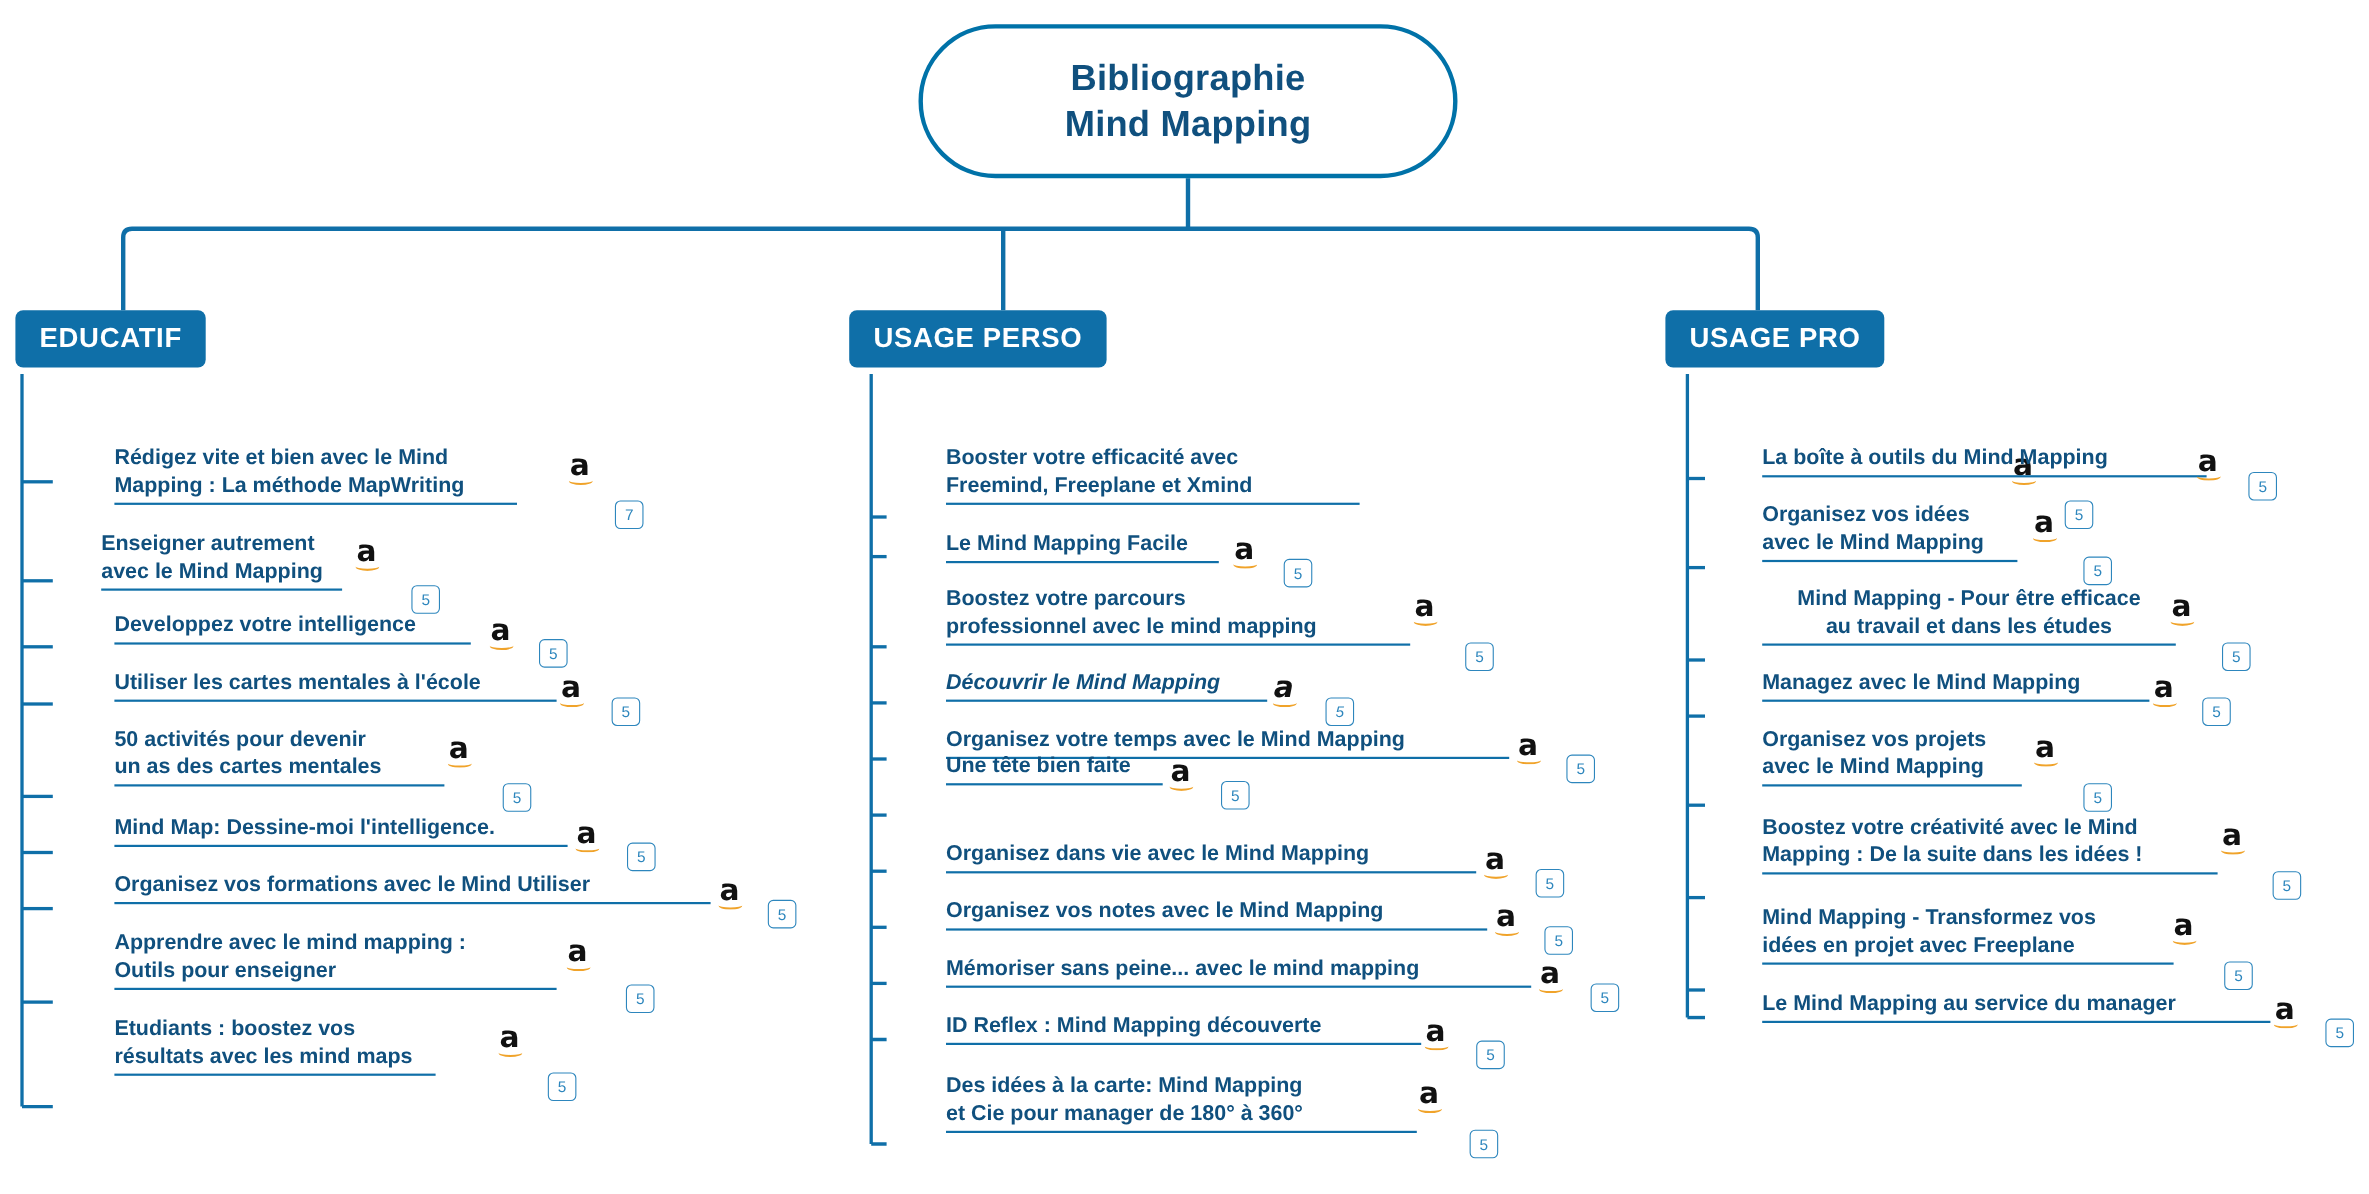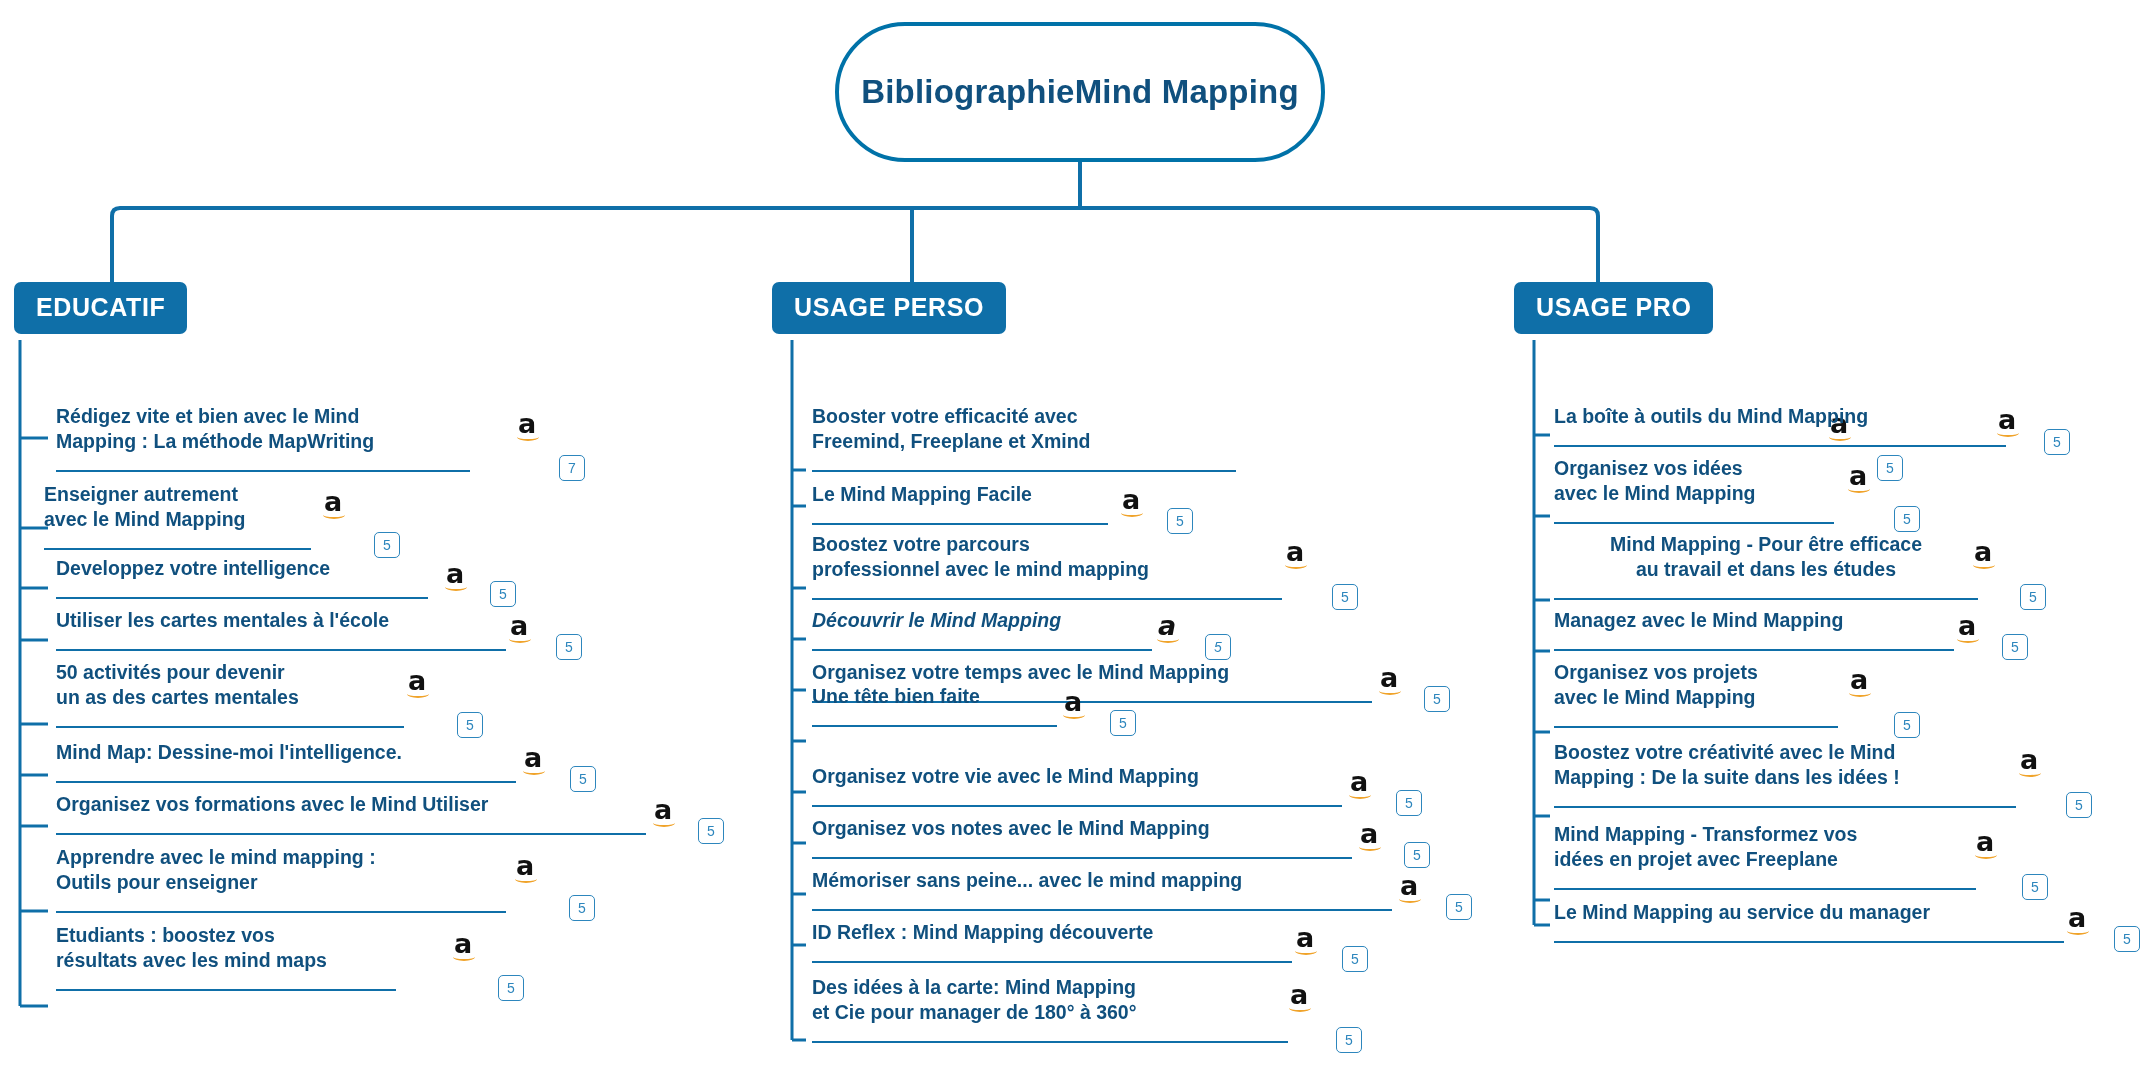--- a/index.html
+++ b/index.html
@@ -14,21 +14,21 @@
   svg.connectors{position:absolute;left:0;top:0;width:2154px;height:1085px;pointer-events:none;}
 
   
   .root{
     position:absolute;
     left:835px;top:22px;
     width:490px;height:140px;
     border:4px solid #0072a8;
     border-radius:70px;
     background:#ffffff;
-    display:flex;flex-direction:row;
+    display:flex;flex-direction:column;
     align-items:center;justify-content:center;
     box-sizing:border-box;
   }
   .root span{
     display:block;
     font-size:33px;font-weight:bold;color:#10507e;
     line-height:1.26;
     text-align:center;
     letter-spacing:.2px;
   }
@@ -55,22 +55,23 @@
     position:absolute;
     box-sizing:border-box;
   }
   .leaf .txt{
     display:block;
     color:#10507e;
     font-weight:bold;
     font-size:19.5px;
     line-height:1.28;
     border-bottom:2.5px solid #0f6fa8;
-    padding-bottom:16px;
+    padding-bottom:3px;
     white-space:pre-line;
+    margin-left:48px;
   }
   .leaf .amz{
     position:absolute;
     font-size:27px;
     font-weight:bold;
     color:#111111;
     font-family:"DejaVu Sans", sans-serif;
     line-height:1;
   }
   .leaf .amz::after{
@@ -243,21 +244,21 @@
     <span class="badge" style="left:612px;top:26px;">5</span>
   </div>
 
   <div class="leaf" style="left:812px;top:684px;width:245px;">
     <span class="txt">Une tête bien faite</span>
     <span class="amz" style="left:252px;top:4px;">a</span>
     <span class="badge" style="left:298px;top:26px;">5</span>
   </div>
 
   <div class="leaf" style="left:812px;top:764px;width:530px;">
-    <span class="txt">Organisez votre vie avec le Mind Mapping</span>
+    <span class="txt">Organisez dans vie avec le Mind Mapping</span>
     <span class="amz" style="left:538px;top:4px;">a</span>
     <span class="badge" style="left:584px;top:26px;">5</span>
   </div>
 
   <div class="leaf" style="left:812px;top:816px;width:540px;">
     <span class="txt">Organisez vos notes avec le Mind Mapping</span>
     <span class="amz" style="left:548px;top:4px;">a</span>
     <span class="badge" style="left:592px;top:26px;">5</span>
   </div>
 

